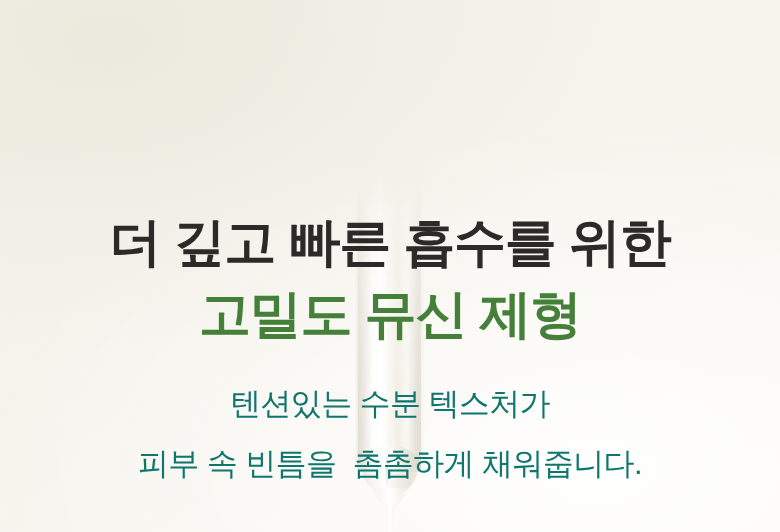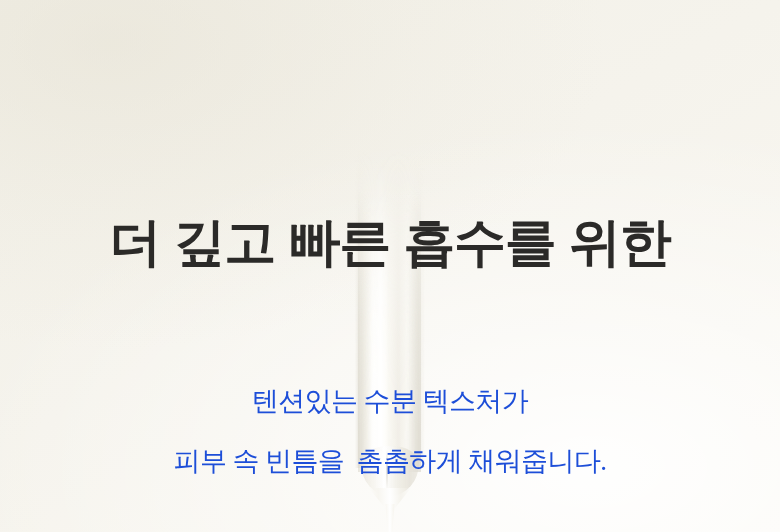--- a/index.html
+++ b/index.html
@@ -204,26 +204,25 @@
   .headline-2 {
     top: 288px;
     color: #45803A;
   }
 
   .subcopy {
     position: absolute;
     left: 0;
     width: 780px;
     font-weight: 400;
-    font-size: 27px;
+    font-size: 31px;
     line-height: 1;
     letter-spacing: -0.6px;
-    color: #1d4ed8;
+    color: #0f766e;
     white-space: pre;
-    font-family: Liberation Serif, serif;
   }
 
   .subcopy-1 { top: 388px; }
   .subcopy-2 { top: 448px; }
 </style>
 </head>
 <body>
 
 <div class="banner">
 
@@ -237,19 +236,20 @@
     <div class="tube-highlight"></div>
     <div class="tube-bulb"></div>
     <div class="bulb-seam"></div>
     <div class="stream-funnel"></div>
     <div class="stream-thread"></div>
   </div>
 
   <div class="copy">
     <div class="headline headline-1">더 깊고 빠른 흡수를 위한</div>
 
+    <div class="headline headline-2">고밀도 뮤신 제형</div>
 
     <div class="subcopy subcopy-1">텐션있는 수분 텍스처가</div>
 
     <div class="subcopy subcopy-2">피부 속 빈틈을  촘촘하게 채워줍니다.</div>
   </div>
 
 </div>
 
 </body></html>

